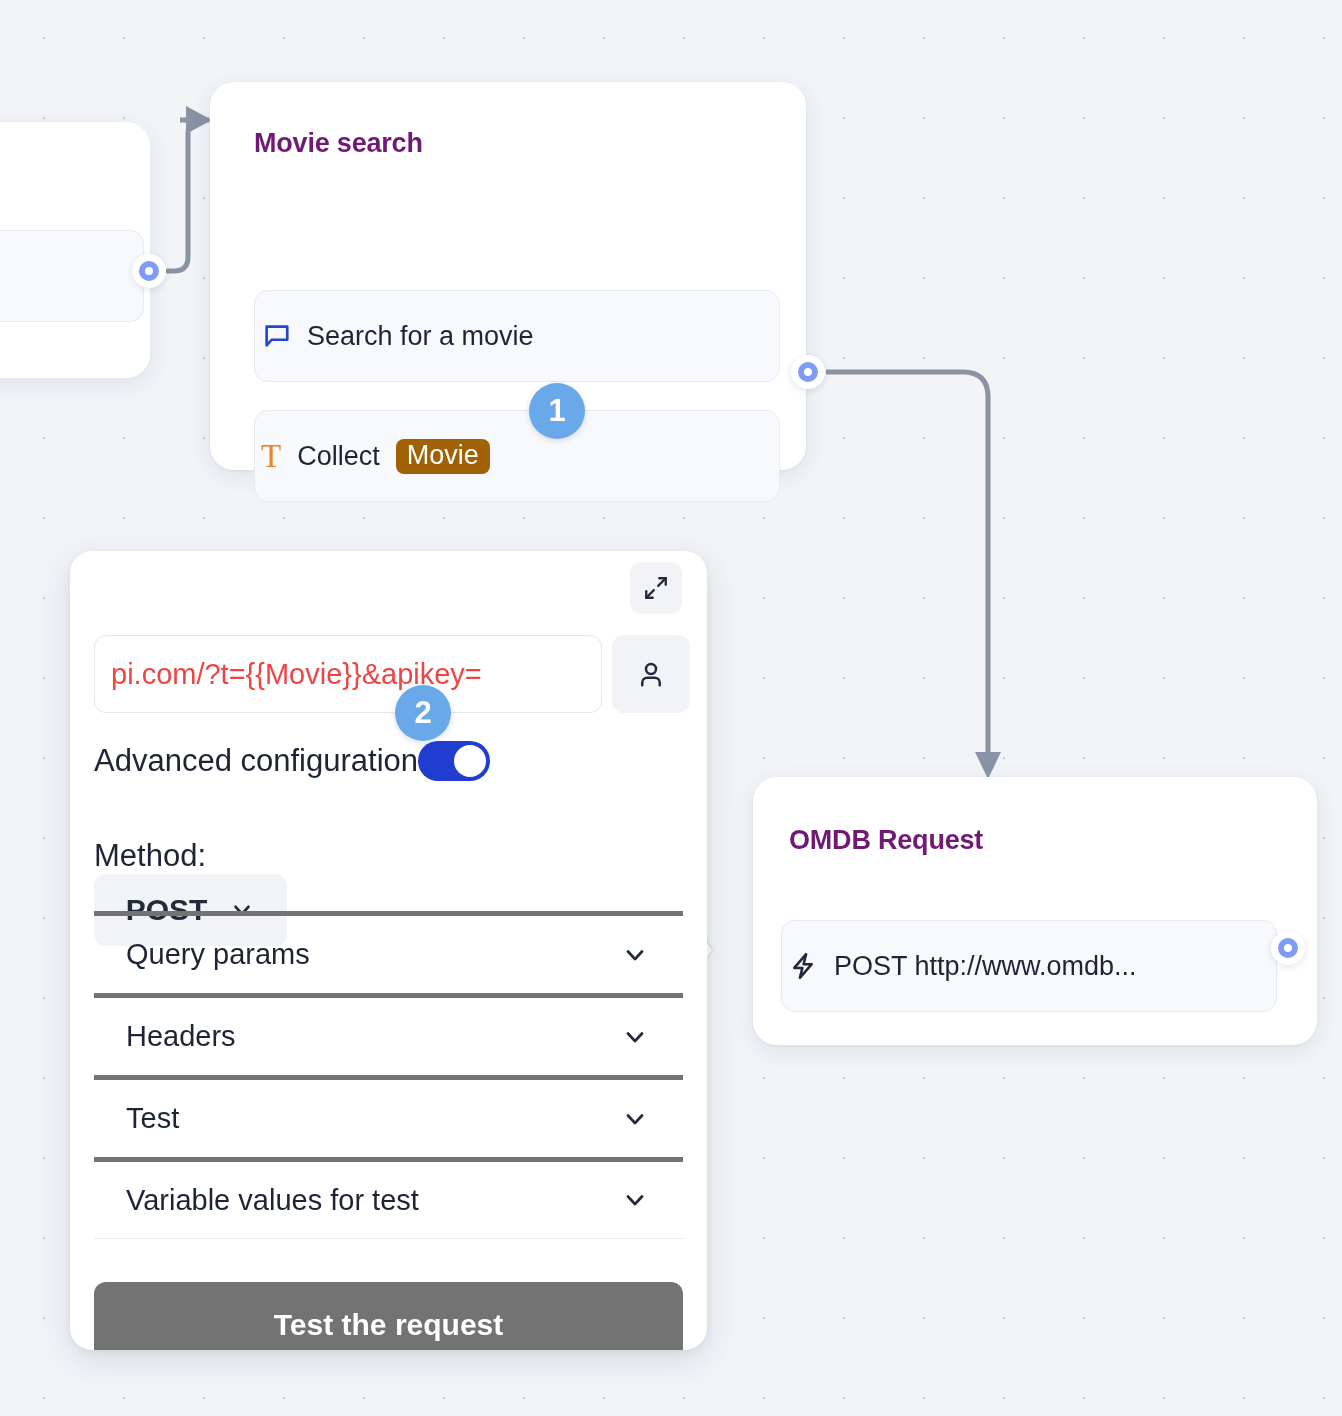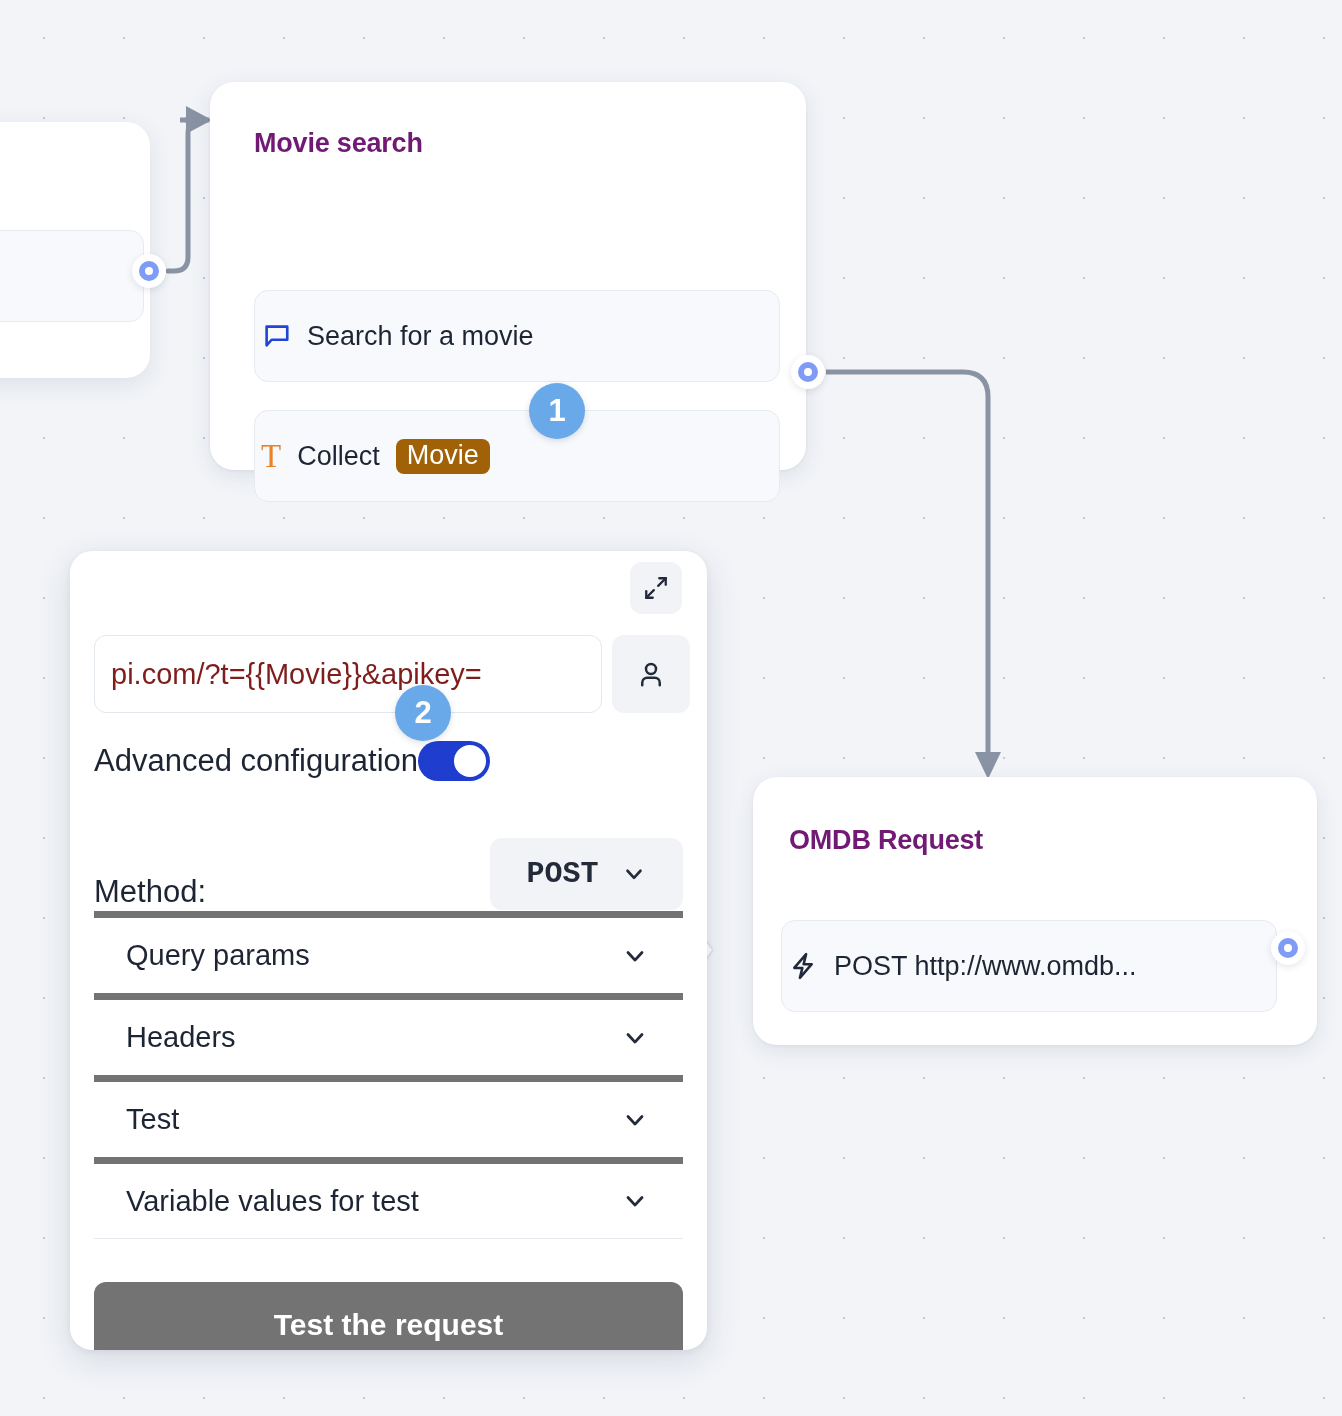--- a/index.html
+++ b/index.html
@@ -160,21 +160,21 @@
     align-items: stretch;
     gap: 10px;
   }
   .url-input {
     width: 508px;
     height: 78px;
     border: 1px solid #e3e7ee;
     border-radius: 12px;
     background: #ffffff;
     font-size: 29px;
-    color: #7f1d1d;
+    color: #ef4444;
     padding: 0 16px;
     font-family: "Liberation Sans", sans-serif;
     overflow: hidden;
     text-overflow: clip;
     white-space: nowrap;
   }
   .user-btn {
     width: 78px;
     height: 78px;
     border-radius: 12px;
@@ -211,52 +211,52 @@
     width: 32px; height: 32px;
     border-radius: 50%;
     background: #ffffff;
   }
   .method-row {
     position: absolute;
     left: 24px;
     top: 287px;
     width: 589px;
     display: flex;
-    align-items: flex-end;
+    align-items: flex-start;
     justify-content: space-between;
+    flex-direction: column;
   }
   .method-label { font-size: 31px; color: #1d2433; }
   .method-select {
     width: 193px;
     height: 72px;
     border-radius: 12px;
     background: #f1f3f7;
     display: flex;
     align-items: center;
     justify-content: center;
     gap: 22px;
     font-size: 30px;
     font-weight: 600;
     color: #232b3b;
     cursor: pointer;
     border: none;
-    font-family: Liberation Mono, monospace;
   }
   .accordions {
     position: absolute;
     left: 24px;
     top: 360px;
     width: 589px;
   }
   .acc-row {
     height: 82px;
     display: flex;
     align-items: center;
     justify-content: space-between;
-    border-top: 7px solid #737373;
+    border-top: 5px solid #737373;
     font-size: 29px;
     color: #1d2433;
     padding: 0 8px 0 32px;
     cursor: pointer;
   }
   .acc-row:last-of-type { border-bottom: 1px solid #e7eaf0; }
   .test-btn {
     position: absolute;
     left: 24px;
     top: 731px;

